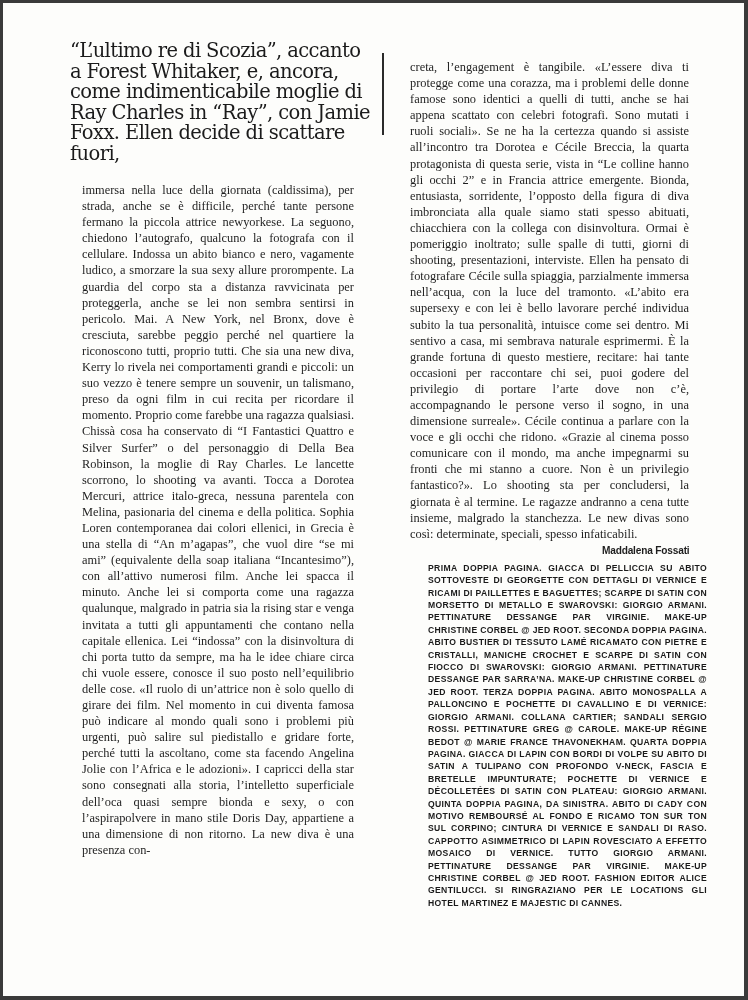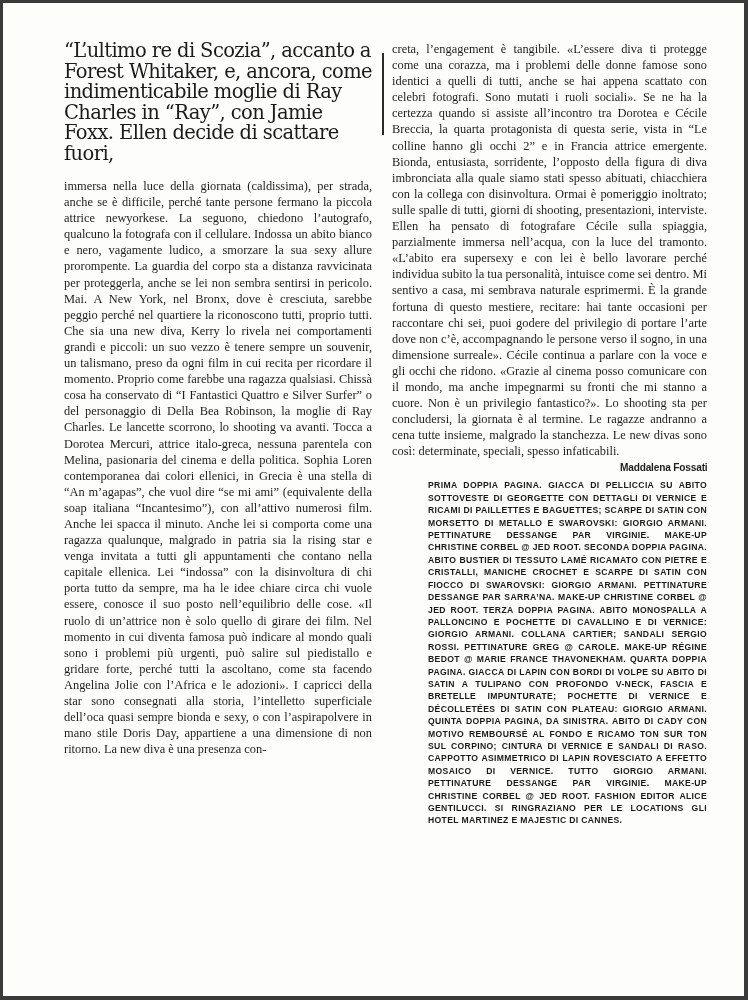--- a/index.html
+++ b/index.html
@@ -26,30 +26,30 @@
       left: 61px;
       top: 38px;
       width: 308px;
     }
     .headline {
       font-family: "DejaVu Serif", "Liberation Serif", serif;
       font-size: 19.5px;
       line-height: 20.5px;
       color: #1b1b1b;
       letter-spacing: -0.6px;
-      margin: 0 0 14px 0;
+      margin: 0 0 14px 6px;
       font-weight: normal;
     }
     .body-text {
       font-family: "Liberation Serif", serif;
       font-size: 12.4px;
       line-height: 16.1px;
       color: #1e1e1e;
       text-align: justify;
-      margin: 0;
+      margin: 18px;
       hyphens: manual;
     }
     .col-right {
       position: absolute;
       left: 389px;
       top: 38px;
       width: 315px;
     }
     .vrule {
       position: absolute;

